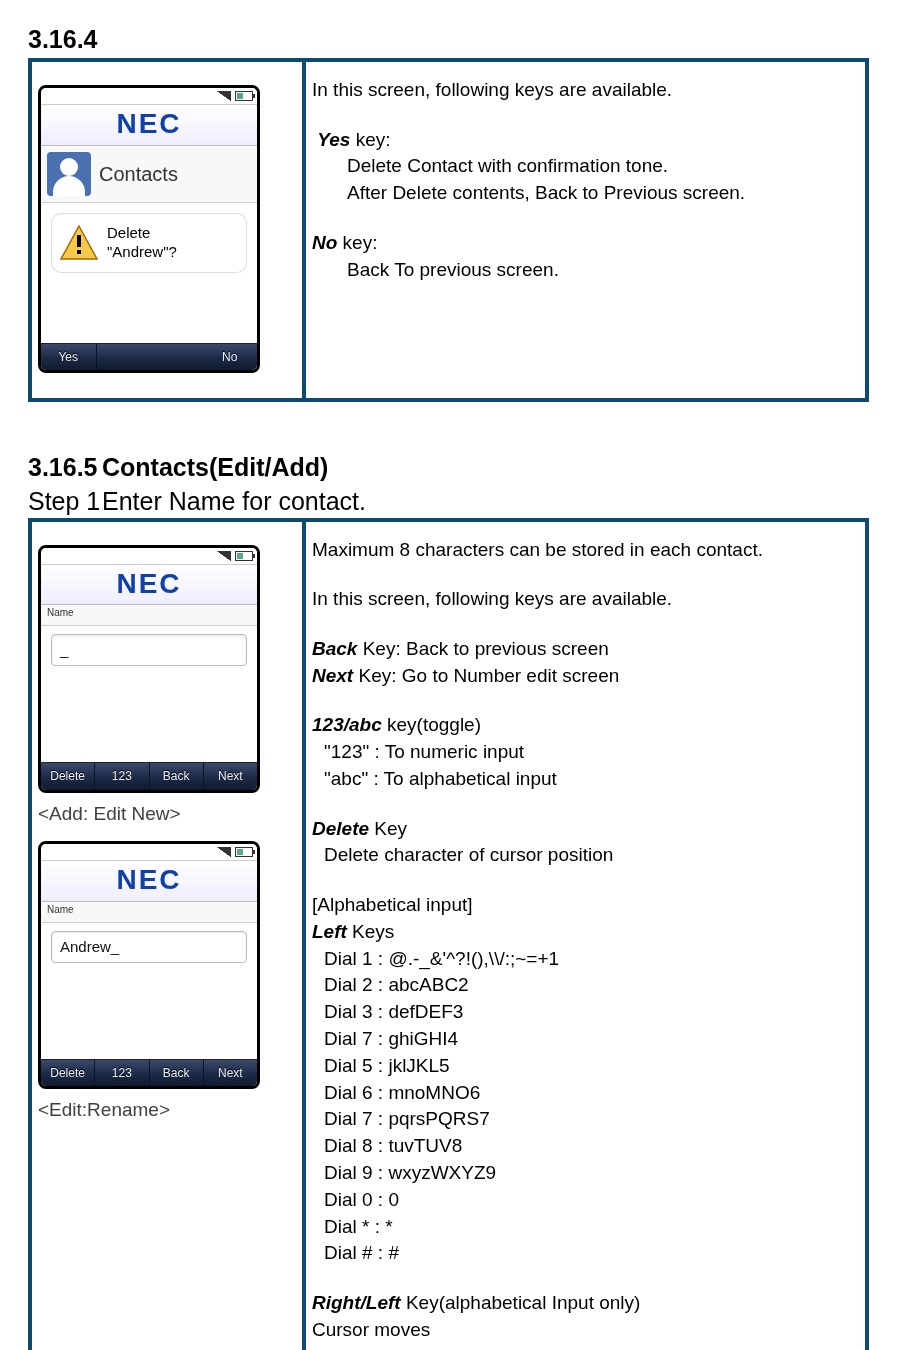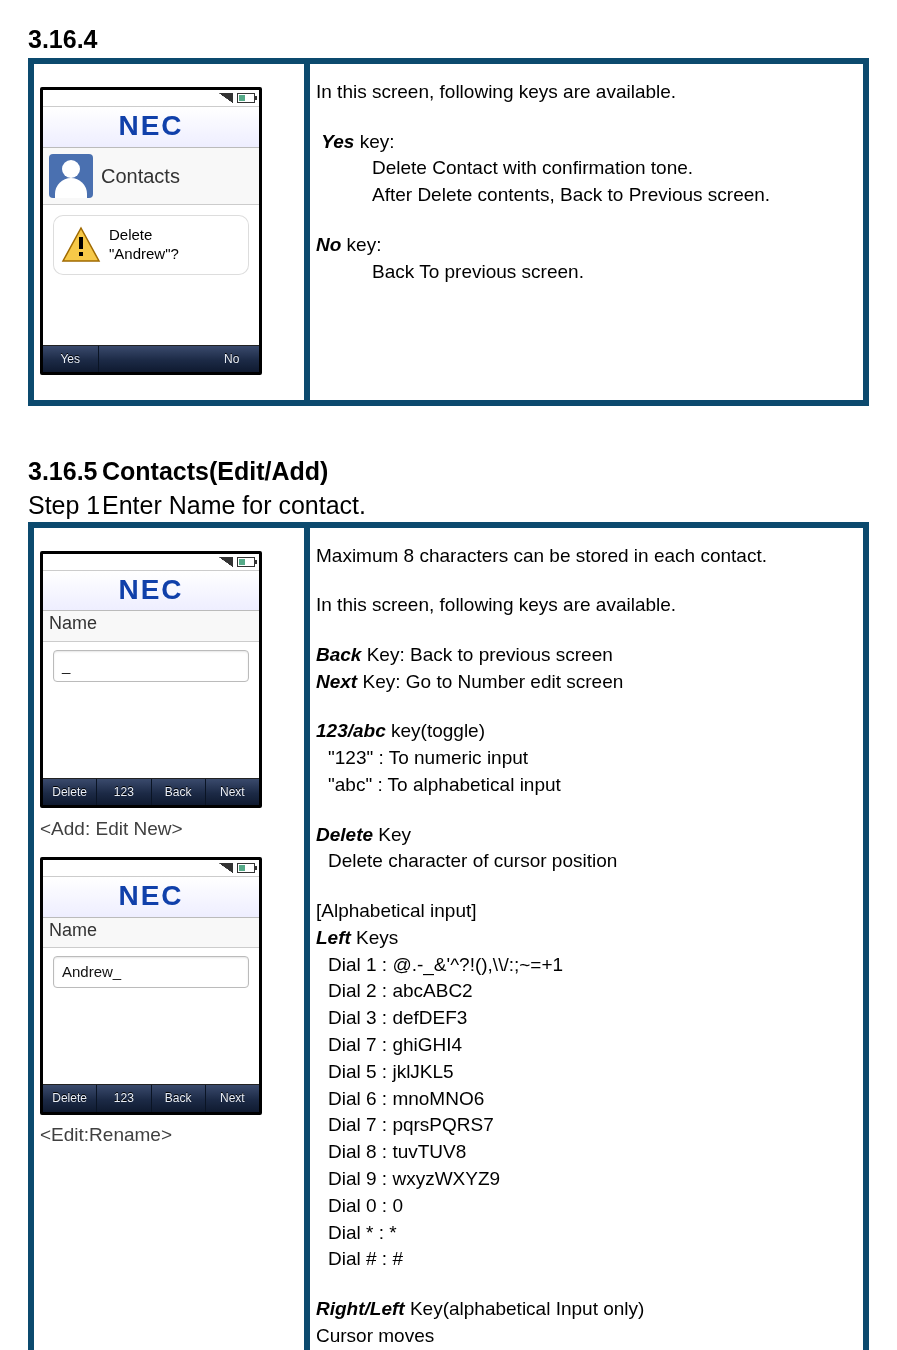--- a/index.html
+++ b/index.html
@@ -27,35 +27,35 @@
     }
     .step .stepn {
       width: 74px;
     }
     table.box {
       border-collapse: collapse;
       width: 100%;
       border: 1px solid #000;
     }
     table.box td {
-      border: 6px solid #0c4a6e;
+      border: 4px solid #0c4a6e;
       vertical-align: top;
       padding: 17px 6px;
     }
     td.left {
       width: 258px;
       text-align: left;
     }
     td.right {
       width: auto;
     }
     .phone {
       display: inline-block;
       border: 3px solid #000;
-      border-radius: 2px;
+      border-radius: 8px;
       background: #fff;
       width: 216px;
       overflow: hidden;
       margin: 6px 0 2px 0;
     }
     .statusbar {
       height: 14px;
       background: #fff;
       border-bottom: 1px solid #ccc;
       display: flex;
@@ -140,21 +140,21 @@
       height: 24px;
       background: #fff;
       border-radius: 16px 16px 0 0;
       transform: translateX(-50%);
     }
     .titlebar span {
       font-size: 20px;
       color: #333;
     }
     .dialogbar {
-      font-size: 18px;
+      font-size: 10px;
       color: #333;
       padding: 2px 6px 6px 6px;
       border-bottom: 1px solid #ccc;
       background: #f8f8f8;
     }
     .content {
       height: 120px;
       background: #fff;
       position: relative;
       padding: 10px;
@@ -218,21 +218,21 @@
       color: #404040;
       margin: 2px 0 10px 0;
     }
     p {
       margin: 0 0 4px 0;
     }
     .spacer {
       height: 46px;
     }
     .indent {
-      margin-left: 56px;
+      margin-left: 35px;
     }
     .indent2 {
       margin-left: 12px;
     }
     .bold {
       font-weight: bold;
     }
     .italic {
       font-style: italic;
     }

